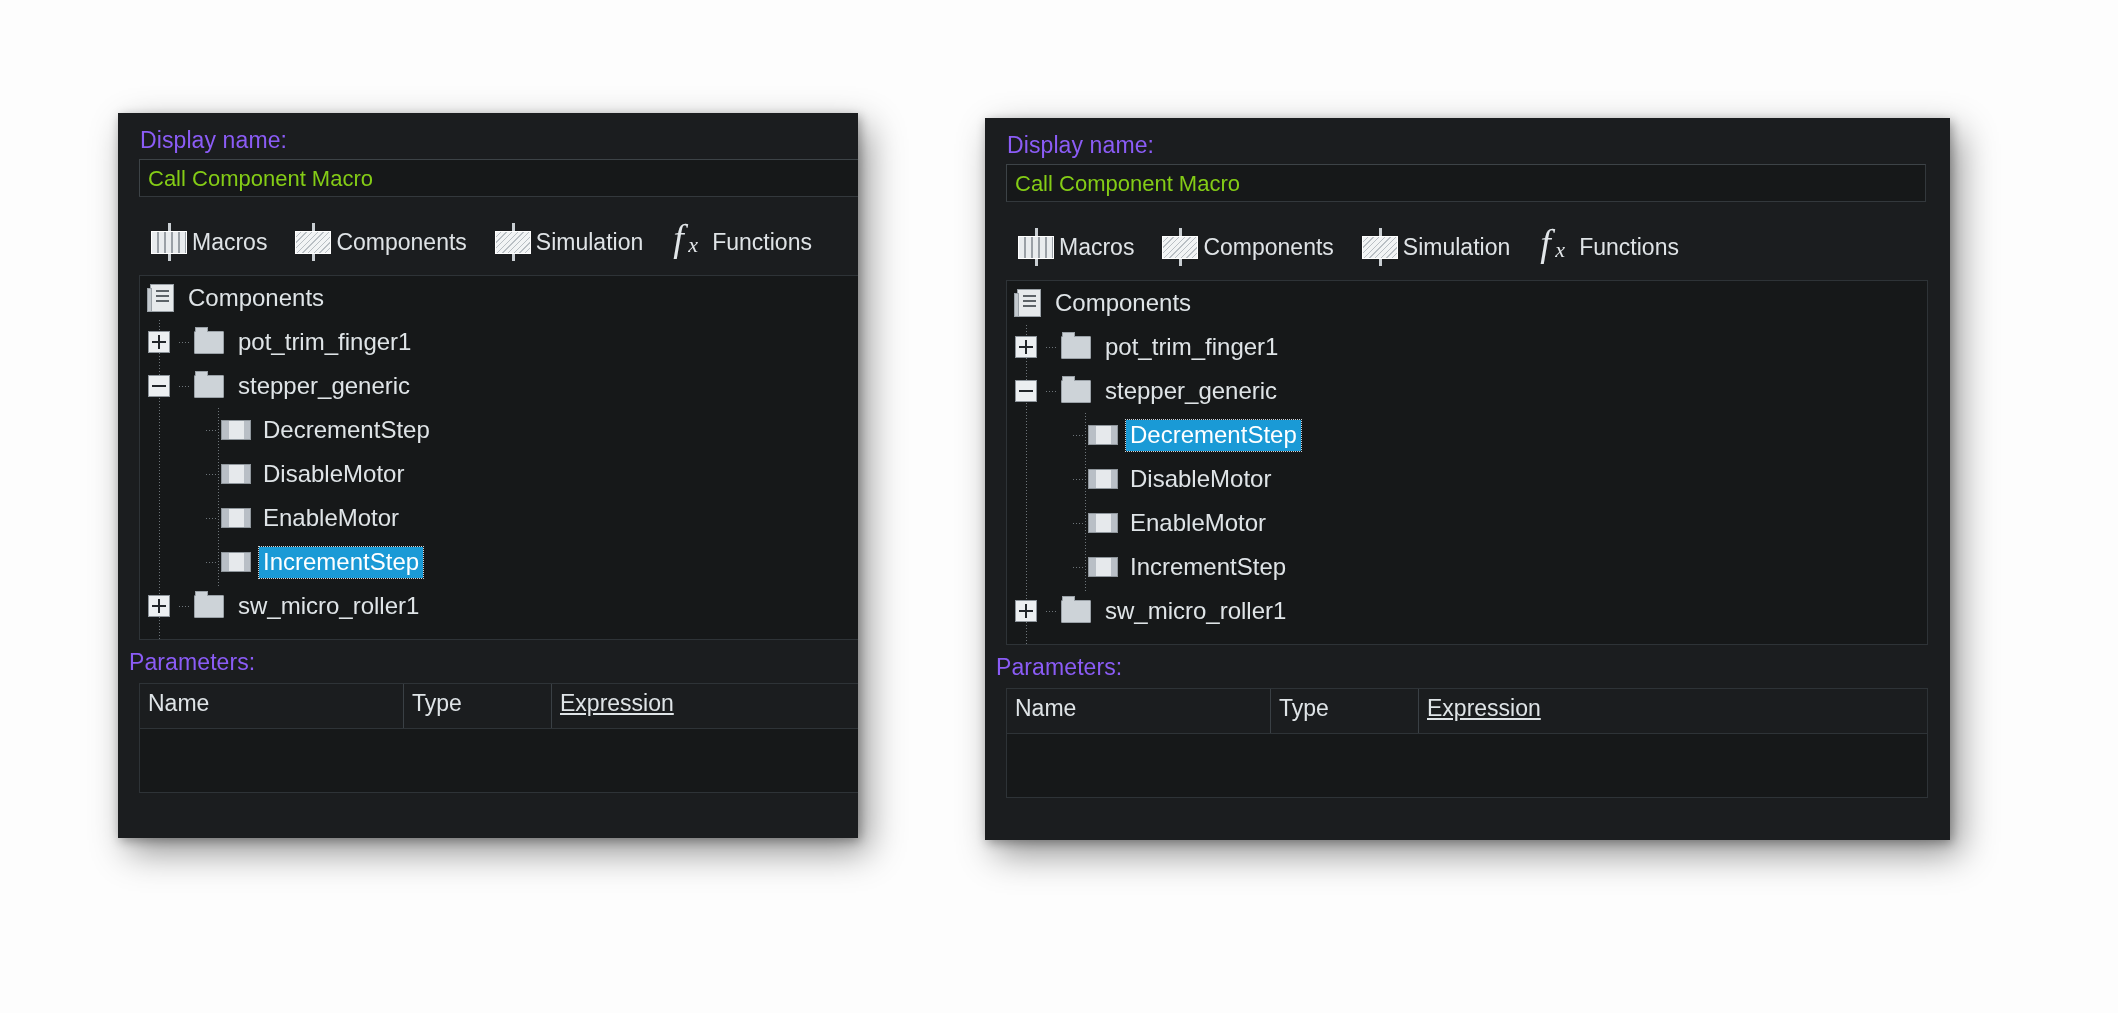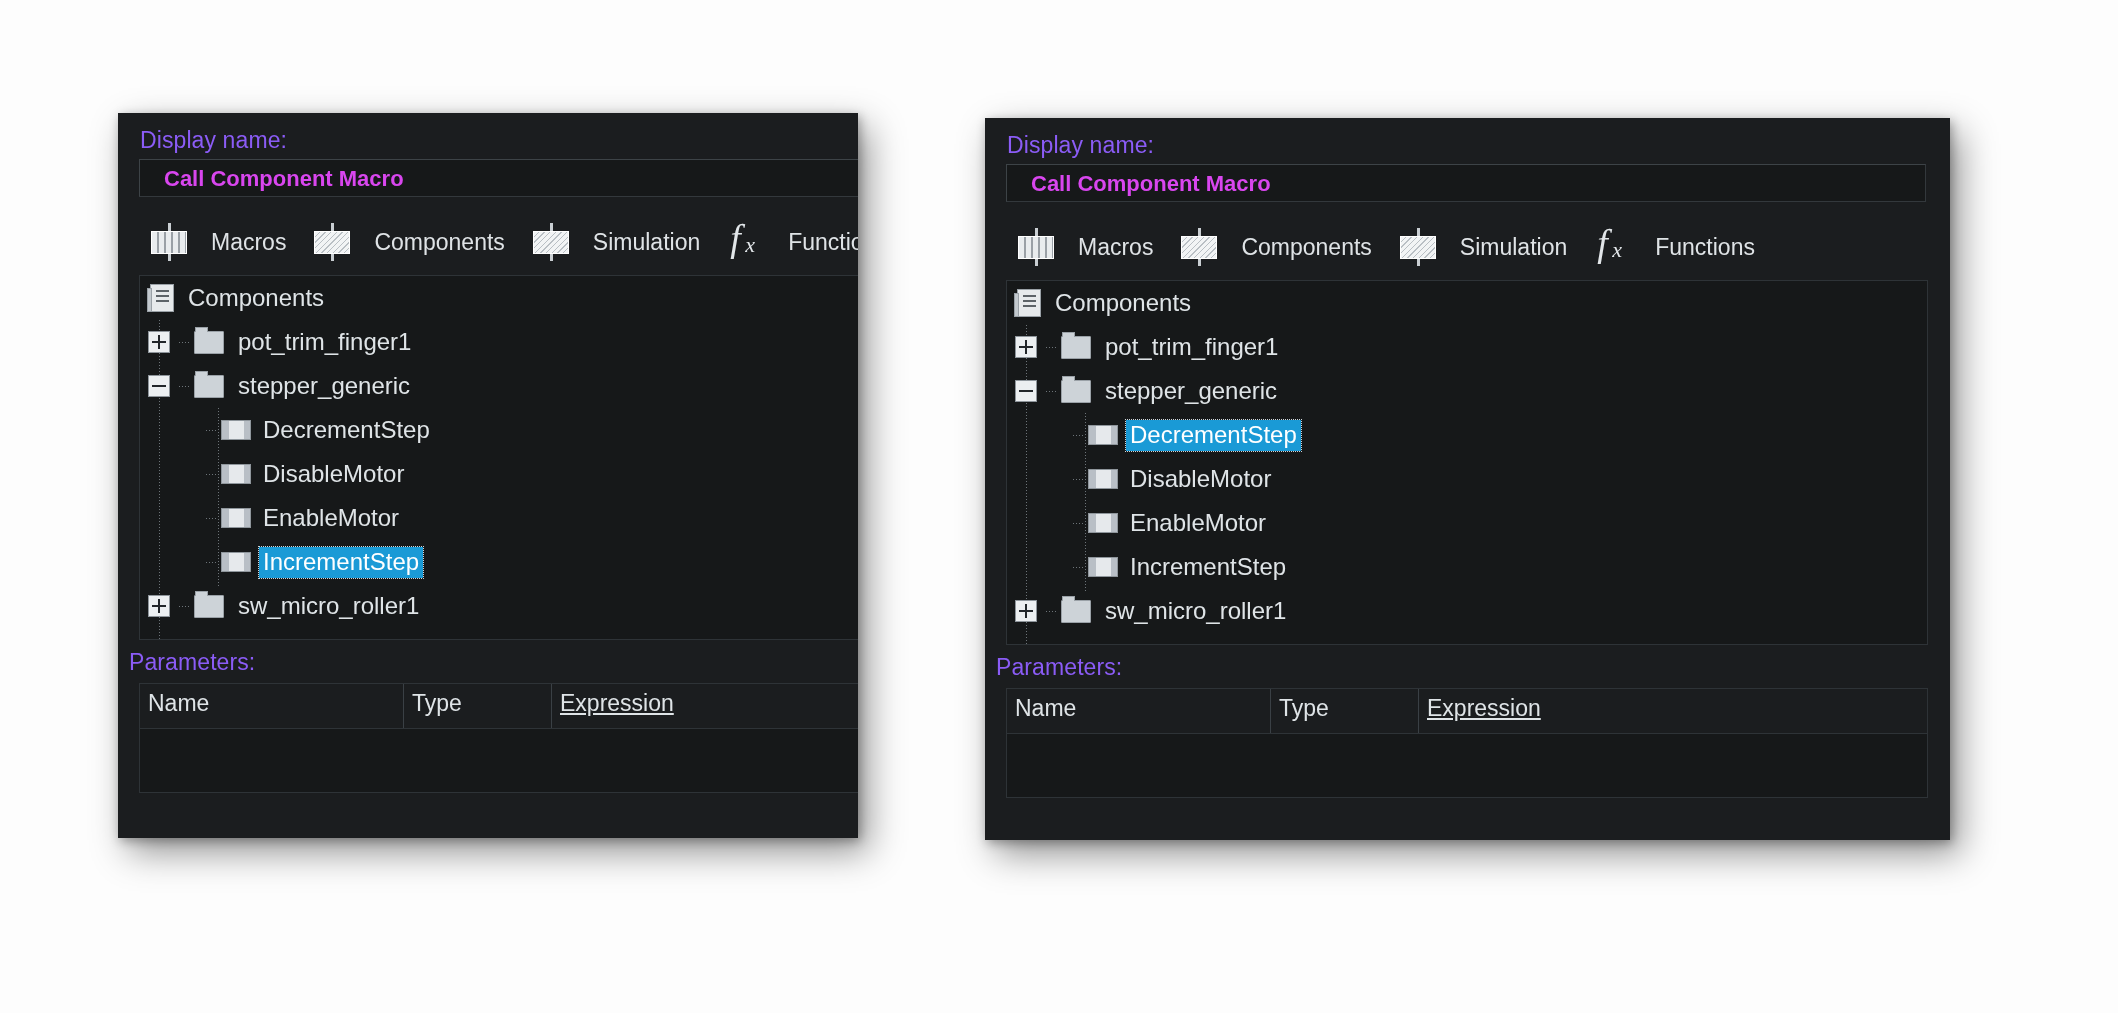--- a/index.html
+++ b/index.html
@@ -61,43 +61,42 @@
     width: 920px;
     height: 38px;
     background: #161819;
     border: 1px solid #33383c;
     border-top-color: #3d4347;
     border-left-color: #3d4347;
     box-sizing: border-box;
   }
   .textinput .value {
     position: absolute;
-    left: 24px;
+    left: 8px;
     top: 6px;
-    color: #d946ef;
+    color: #84cc16;
     font-size: 22px;
     white-space: nowrap;
-    font-weight: bold;
   }
 
   
   .toolbar {
     position: absolute;
     left: 21px;
     top: 98px;
     width: 944px;
     height: 62px;
     display: flex;
     align-items: center;
     gap: 0px;
   }
   .tool-btn {
     display: flex;
     align-items: center;
-    gap: 22px;
+    gap: 3px;
     padding: 4px 16px 4px 10px;
     white-space: nowrap;
   }
   .tool-btn .tool-label {
     color: #dfe3e6;
     font-size: 23px;
   }
 
   
   .comp-icon {

